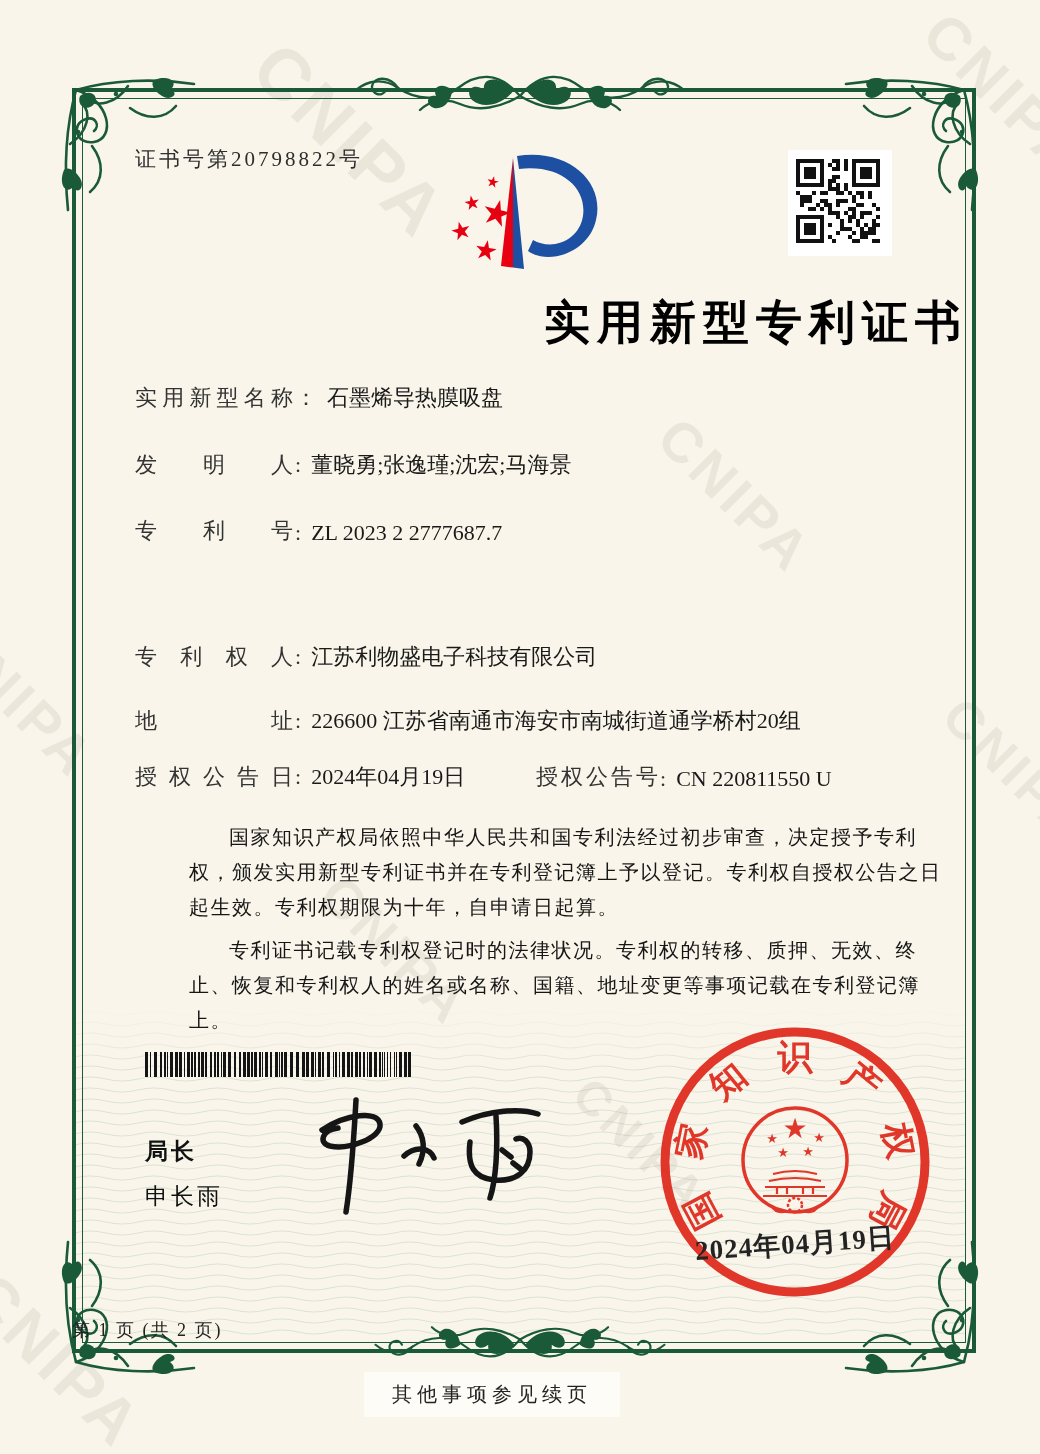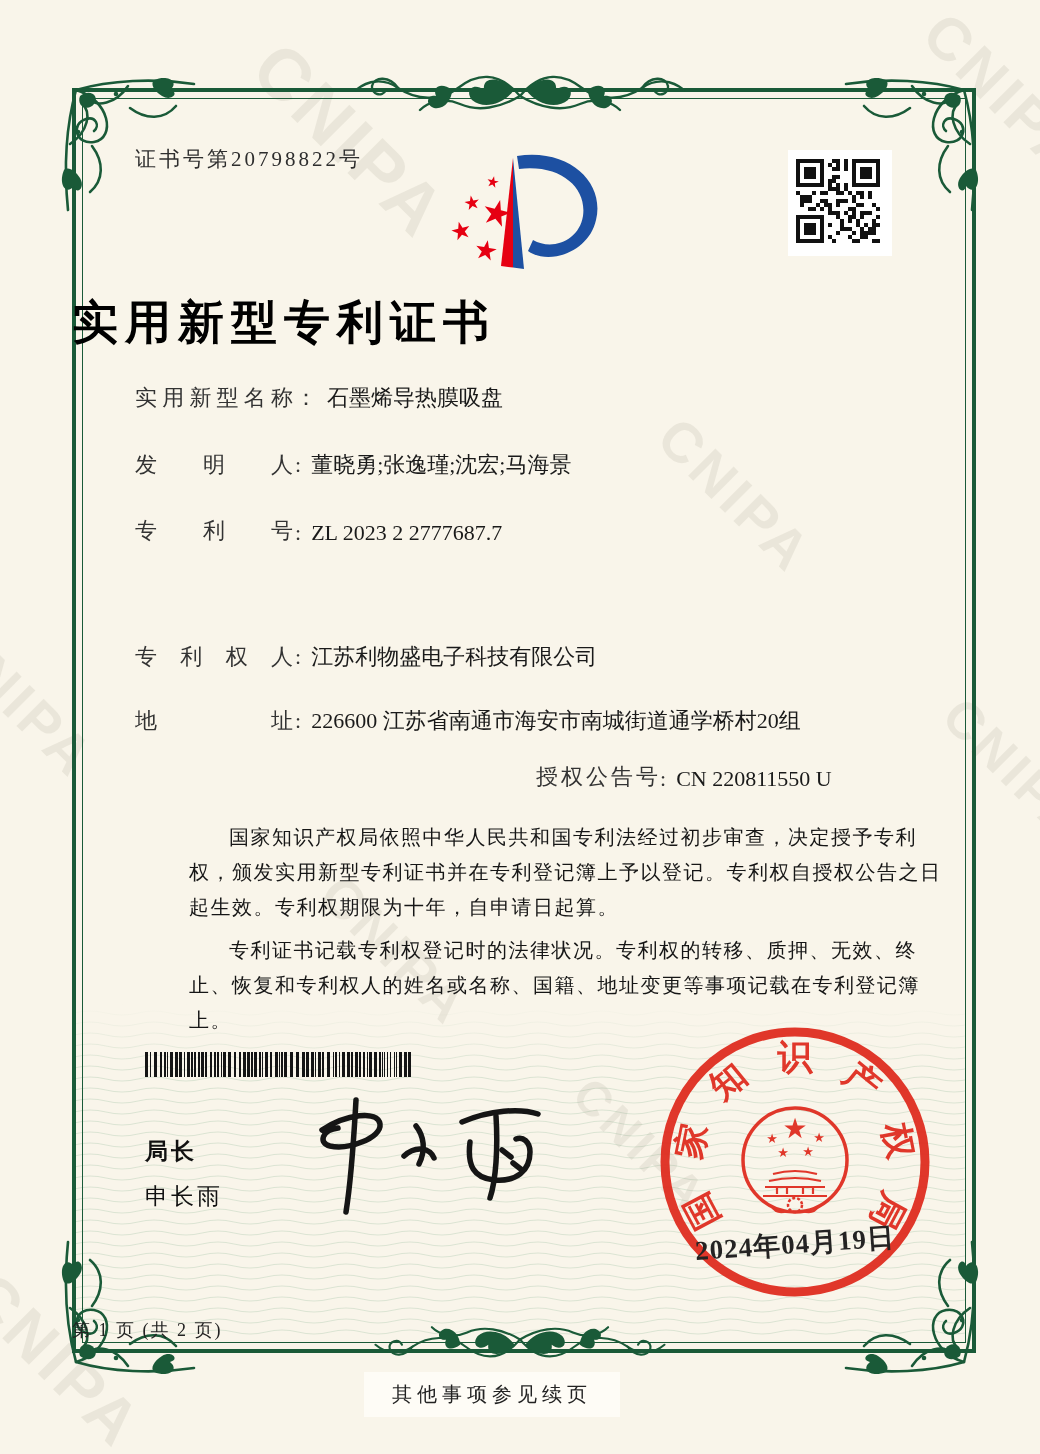--- a/index.html
+++ b/index.html
@@ -12,21 +12,21 @@
   
   .border-outer{position:absolute;left:72px;top:88px;width:896px;height:1257px;
       border:4px solid #1a5a38;z-index:2;}
   .border-inner{position:absolute;left:6px;top:6px;right:6px;bottom:6px;border:1.5px solid #1a5a38;}
   .orn{position:absolute;z-index:2;color:#1a5a38;}
   
   .certno{position:absolute;left:135px;top:145px;font-size:21px;letter-spacing:3px;color:#2e2e2e;z-index:3;}
   .qrbox{position:absolute;left:788px;top:150px;width:104px;height:106px;background:#fff;z-index:3;}
   .qrbox svg{position:absolute;left:8px;top:9px;}
   .logo{position:absolute;left:443px;top:146px;z-index:3;}
-  .title{position:absolute;left:72px;top:292px;width:896px;text-align:left;font-size:46px;
+  .title{position:absolute;left:72px;top:292px;width:896px;text-align:right;font-size:46px;
       font-weight:700;letter-spacing:7px;color:#000;z-index:3;}
   
   .frow{position:absolute;left:135px;font-size:22px;z-index:3;white-space:nowrap;color:#222;}
   .flabel{display:inline-block;width:158px;text-align:justify;text-align-last:justify;
       vertical-align:bottom;color:#333;}
   .flabel.narrow{width:122px;}
   .fcolon{display:inline-block;margin:0 10px 0 2px;color:#333;}
   .fvalue{color:#1a1a1a;}
   
   .bodytext{position:absolute;left:145px;top:820px;width:758px;z-index:3;font-size:20px;
@@ -305,20 +305,23 @@
   </div>
   <div class="frow" style="top:516px;">
     <span class="flabel">专利号</span><span class="fcolon">:</span><span class="fvalue">ZL 2023 2 2777687.7</span>
   </div>
   <div class="frow" style="top:642px;">
     <span class="flabel">专利权人</span><span class="fcolon">:</span><span class="fvalue">江苏利物盛电子科技有限公司</span>
   </div>
   <div class="frow" style="top:706px;">
     <span class="flabel">地址</span><span class="fcolon">:</span><span class="fvalue">226600 江苏省南通市海安市南城街道通学桥村20组</span>
   </div>
+  <div class="frow" style="top:762px;">
+    <span class="flabel">授权公告日</span><span class="fcolon">:</span><span class="fvalue">2024年04月19日</span>
+  </div>
   <div class="frow" style="top:762px;left:520px;margin-left:16px;">
     <span class="flabel narrow">授权公告号</span><span class="fcolon">:</span><span class="fvalue">CN 220811550 U</span>
   </div>
 
   <div class="bodytext">
     <p>国家知识产权局依照中华人民共和国专利法经过初步审查，决定授予专利权，颁发实用新型专利证书并在专利登记簿上予以登记。专利权自授权公告之日起生效。专利权期限为十年，自申请日起算。</p>
     <p>专利证书记载专利权登记时的法律状况。专利权的转移、质押、无效、终止、恢复和专利权人的姓名或名称、国籍、地址变更等事项记载在专利登记簿上。</p>
   </div>
 
   <svg class="barcode" id="barcode" width="268" height="25">

